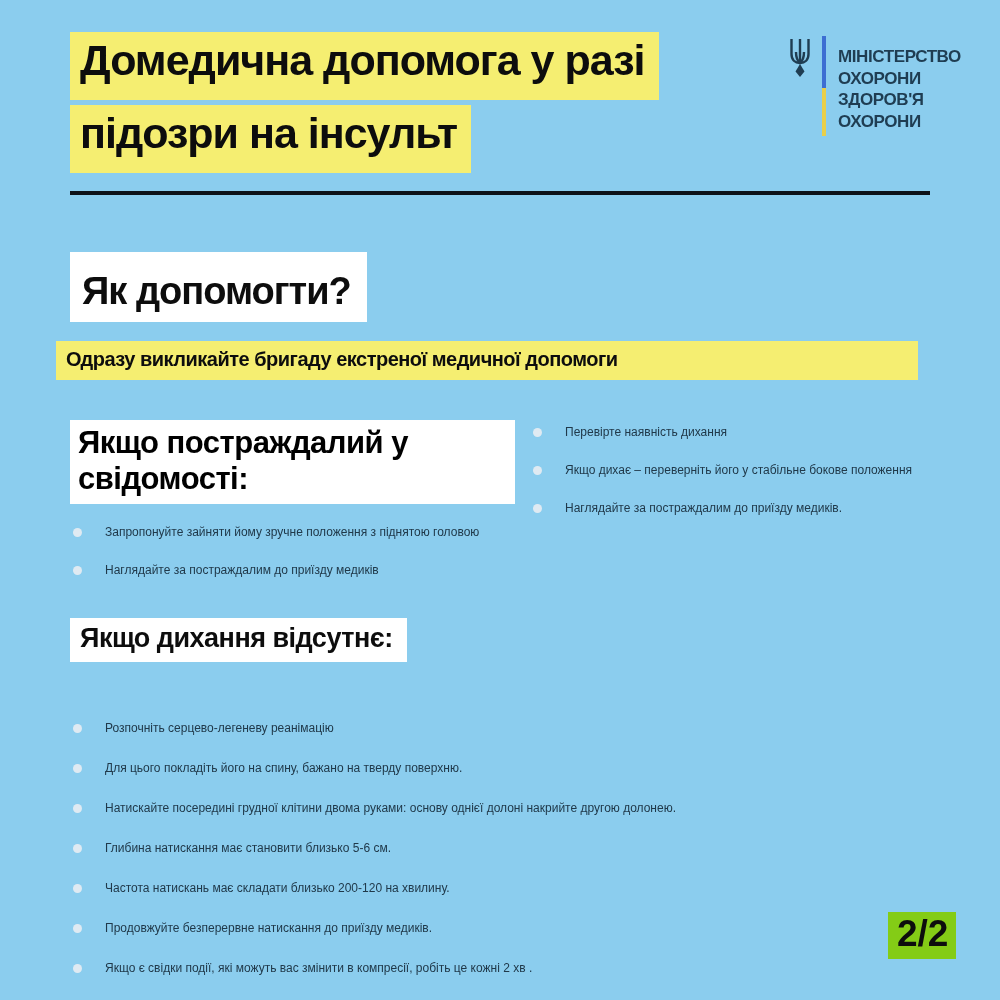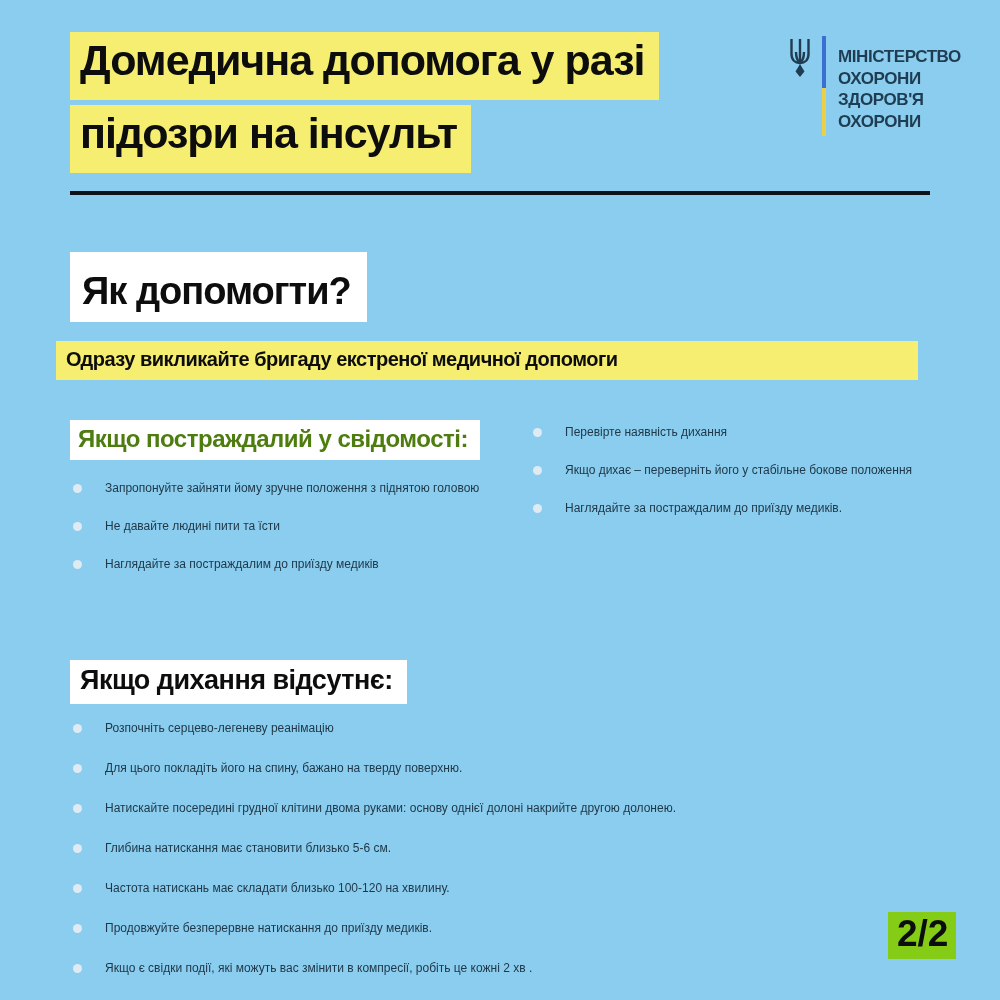--- a/index.html
+++ b/index.html
@@ -52,22 +52,22 @@
     font-size:20px;font-weight:bold;letter-spacing:-0.5px;
     padding:7px 14px 9px 10px;
     white-space:nowrap;
   }
   
   .col{position:absolute;top:420px;}
   .col-left{left:70px;width:445px;}
   .col-right{left:530px;width:430px;}
   .col-heading{
     display:inline-block;
-    background:#ffffff;color:#4d7c0f;
-    font-size:24px;font-weight:bold;letter-spacing:-0.5px;
+    background:#ffffff;color:#000000;
+    font-size:31px;font-weight:bold;letter-spacing:-0.5px;
     padding:5px 12px 7px 8px;
     margin-bottom:16px;
   }
   
   ul.bullets{
     list-style:none;margin:0;padding:0;
     color:#20394a;font-size:12px;line-height:25px;
   }
   ul.bullets li{
     position:relative;
@@ -75,21 +75,21 @@
     margin-bottom:13px;
   }
   ul.bullets li::before{
     content:"";
     position:absolute;left:3px;top:8px;
     width:9px;height:9px;border-radius:50%;
     background:#dfeaf2;
   }
   
   .nb-heading{
-    position:absolute;left:70px;top:660px;
+    position:absolute;left:70px;top:618px;
     background:#ffffff;color:#0d0d0d;
     font-size:27px;font-weight:bold;letter-spacing:-0.5px;
     padding:5px 14px 8px 10px;
     text-align:center;
   }
   .nb-list{
     position:absolute;left:70px;top:716px;width:900px;
   }
   .nb-list ul.bullets li{margin-bottom:15px;}
   
@@ -133,41 +133,40 @@
   <div class="divider"></div>
 
   <div class="how-heading">Як допомогти?</div>
 
   <div class="banner">Одразу викликайте бригаду екстреної медичної допомоги</div>
 
   <div class="col col-left">
     <div class="col-heading">Якщо постраждалий у свідомості:</div>
     <ul class="bullets">
         <li>Запропонуйте зайняти йому зручне положення з піднятою головою</li>
-        <li>Не давайте людині пити та їсти</li>
         <li>Наглядайте за постраждалим до приїзду медиків</li>
       </ul>
   </div>
 
   <div class="col col-right">
     <ul class="bullets">
         <li>Перевірте наявність дихання</li>
         <li>Якщо дихає – переверніть його у стабільне бокове положення</li>
         <li>Наглядайте за постраждалим до приїзду медиків.</li>
       </ul>
   </div>
 
   <div class="nb-heading">Якщо дихання відсутнє:</div>
   <div class="nb-list">
     <ul class="bullets">
         <li>Розпочніть серцево-легеневу реанімацію</li>
         <li>Для цього покладіть його на спину, бажано на тверду поверхню.</li>
         <li>Натискайте посередині грудної клітини двома руками: основу однієї долоні накрийте другою долонею.</li>
         <li>Глибина натискання має становити близько 5-6 см.</li>
-        <li>Частота натискань має складати близько 100-120 на хвилину.</li>
+        <li>Частота натискань має складати близько 200-120 на хвилину.</li>
         <li>Продовжуйте безперервне натискання до приїзду медиків.</li>
         <li>Якщо є свідки події, які можуть вас змінити в компресії, робіть це кожні 2 хв .</li>
       </ul>
   </div>
 
   <div class="page-badge">2/2</div>
 
 </div>
 
 </body></html>

